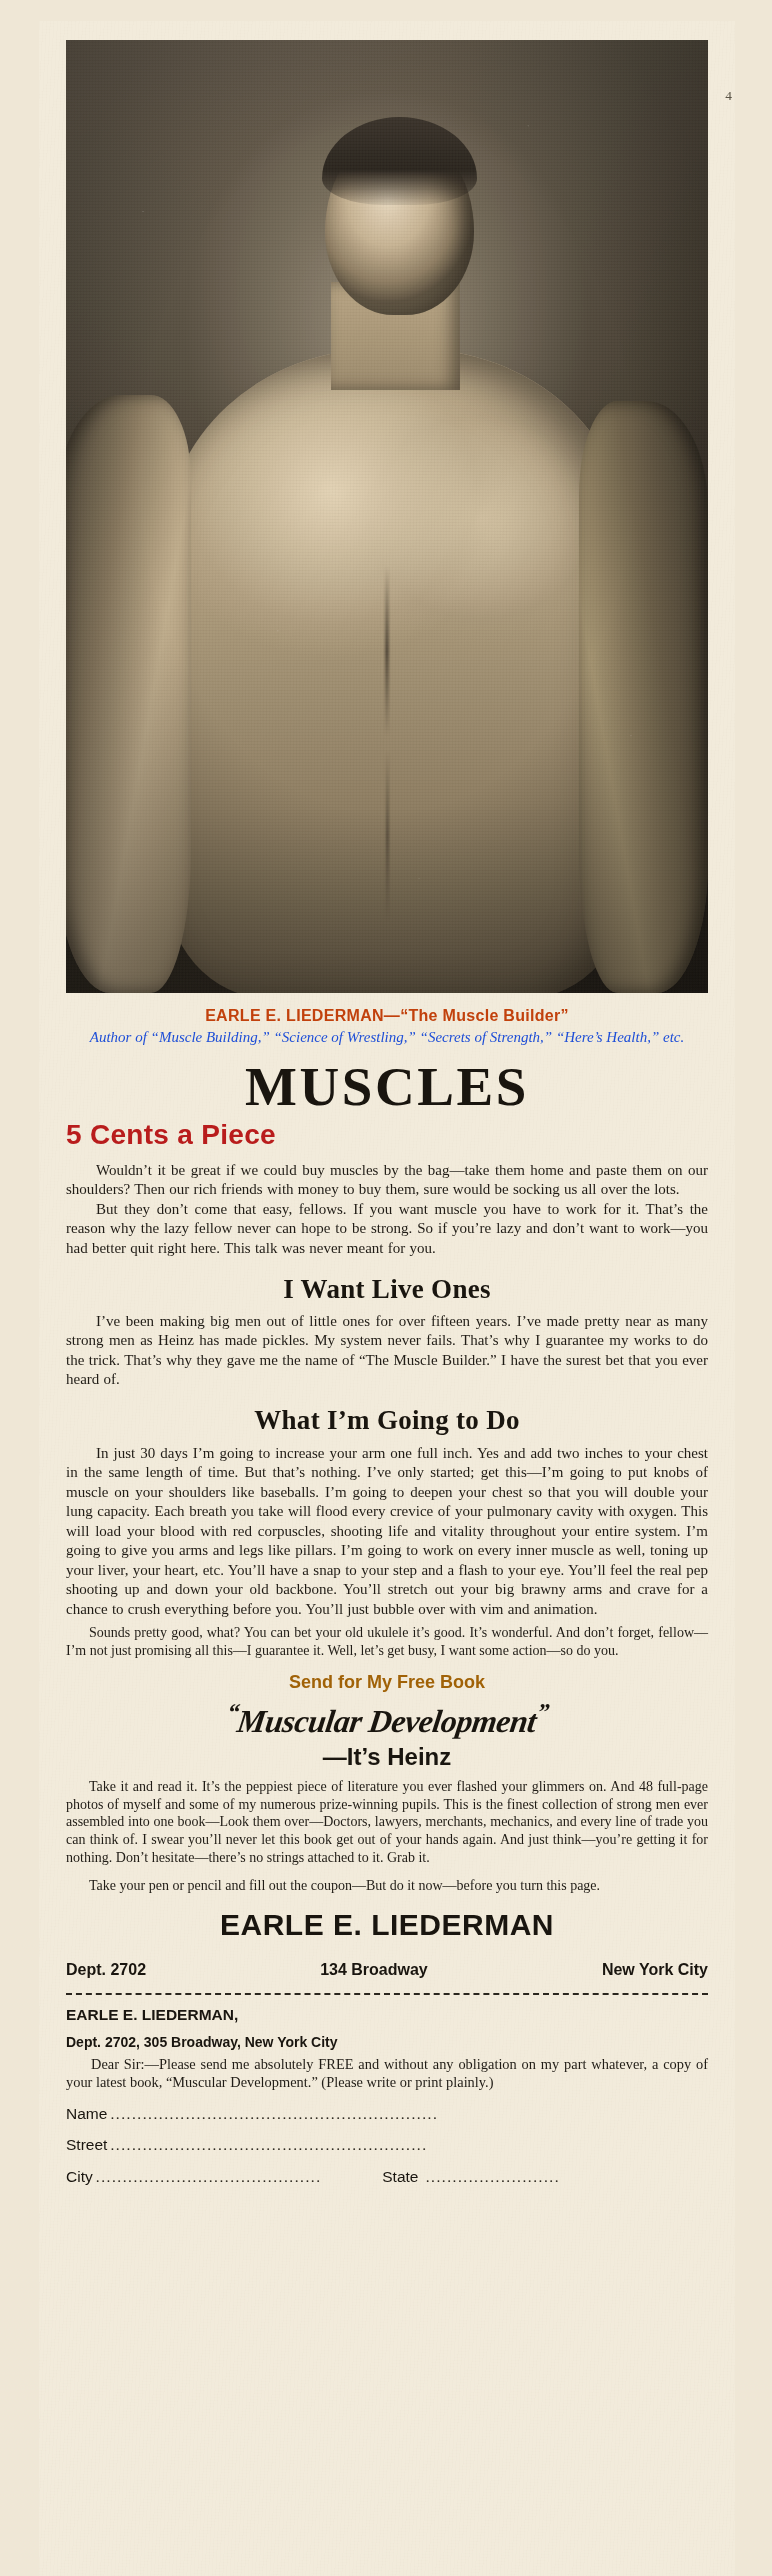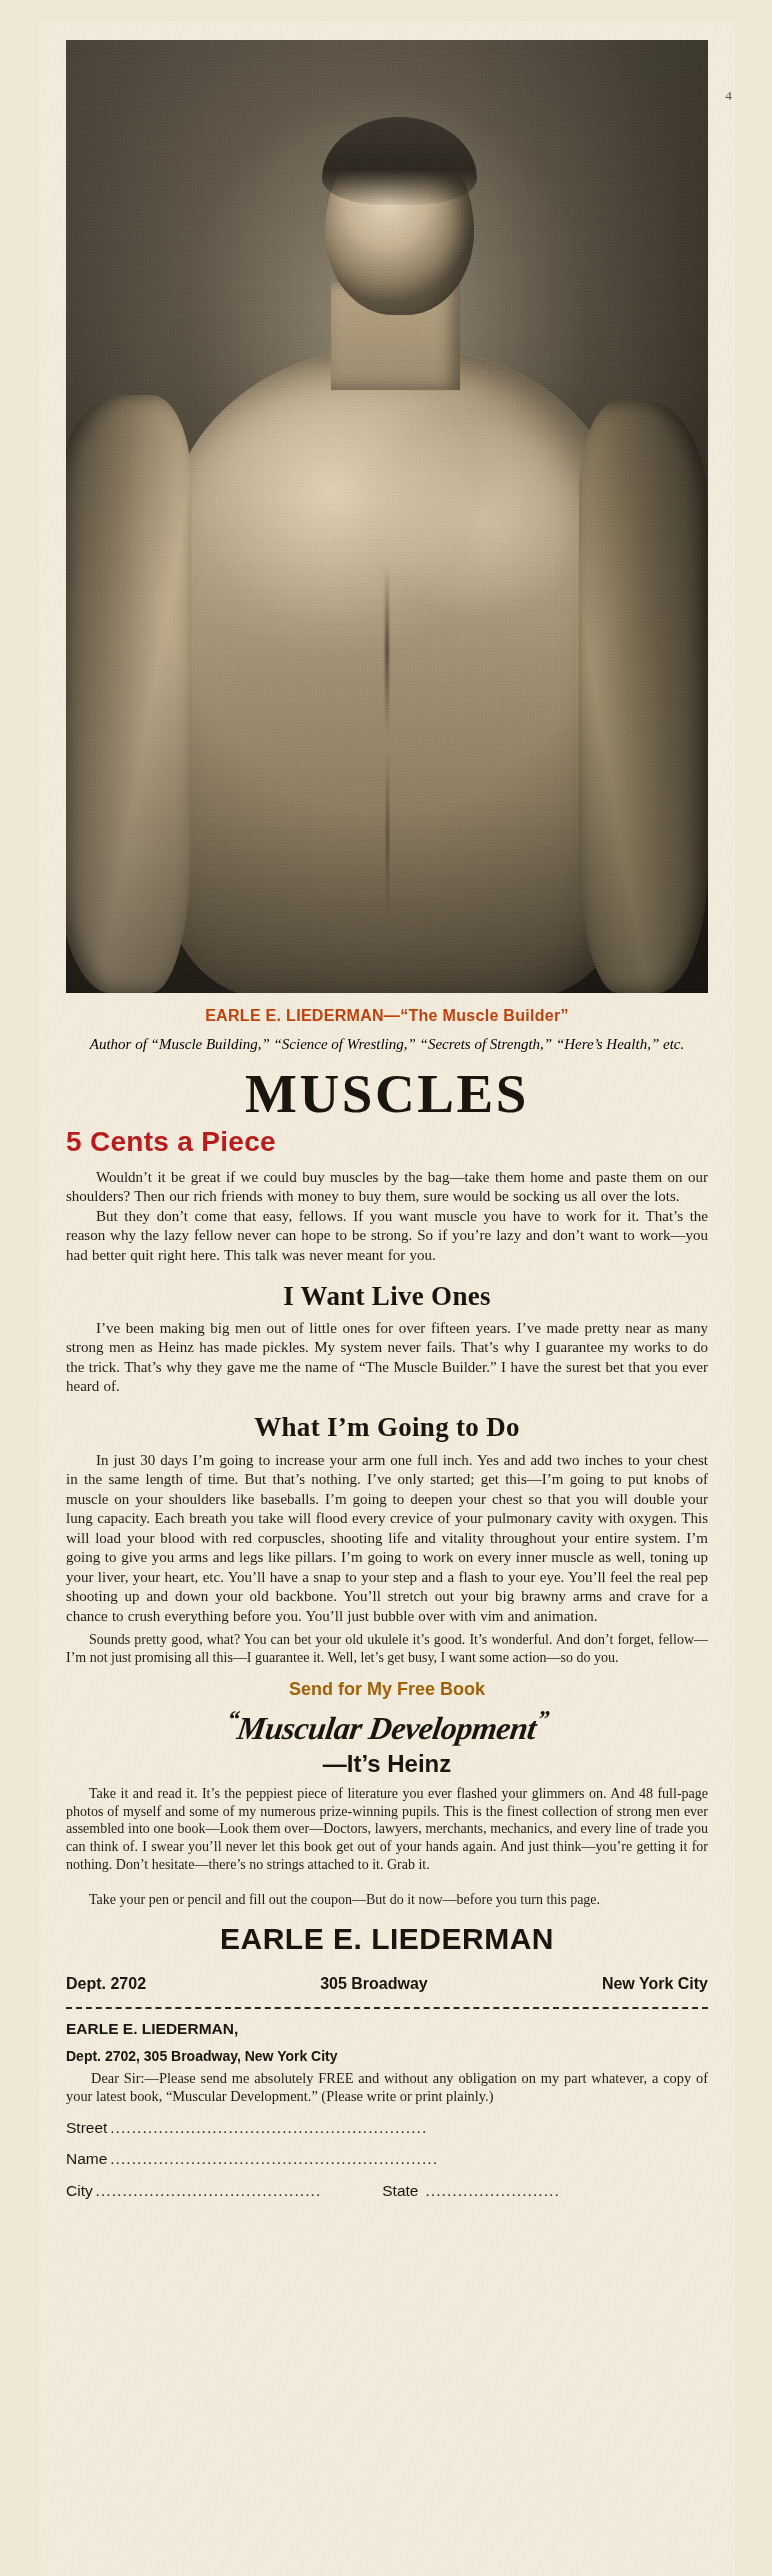--- a/index.html
+++ b/index.html
@@ -185,26 +185,26 @@
     text-align: center;
     margin-top: 13.4px;
     font-family: "Liberation Sans", sans-serif;
     font-weight: bold;
     font-size: 16px;
     letter-spacing: 0.3px;
     color: #c2410c;
   }
   .caption-sub {
     text-align: center;
-    margin-top: 10px;
+    margin-top: 3px;
     font-family: "Liberation Serif", serif;
     font-style: italic;
     font-size: 15px;
     line-height: 1.22;
-    color: #000000;
+    color: #1d4ed8;
   }
 
   .title-muscles {
     text-align: center;
     margin-top: 13.4px;
     font-family: "Liberation Serif", serif;
     font-weight: bold;
     font-size: 55px;
     letter-spacing: 2.6px;
     color: #19150f;
@@ -420,44 +420,44 @@
 
       <h2 class="sec">What I’m Going to Do</h2>
       <p class="body">In just 30 days I’m going to increase your arm one full inch.  Yes and add two inches to your chest in the same length of time.  But that’s nothing.  I’ve only started; get this—I’m going to put knobs of muscle on your shoulders like baseballs.  I’m going to deepen your chest so that you will double your lung capacity.  Each breath you take will flood every crevice of your pulmonary cavity with oxygen.  This will load your blood with red corpuscles, shooting life and vitality throughout your entire system.  I’m going to give you arms and legs like pillars.  I’m going to work on every inner muscle as well, toning up your liver, your heart, etc.  You’ll have a snap to your step and a flash to your eye.  You’ll feel the real pep shooting up and down your old backbone.  You’ll stretch out your big brawny arms and crave for a chance to crush everything before you.  You’ll just bubble over with vim and animation.</p>
       <p class="small-body" style="margin-top:5.2px;">Sounds pretty good, what?  You can bet your old ukulele it’s good.  It’s wonderful.  And don’t forget, fellow—I’m not just promising all this—I guarantee it.  Well, let’s get busy, I want some action—so do you.</p>
 
       <div class="sendfor">Send for My Free Book</div>
       <div class="script-logo"><span class="q">“</span><span>Muscular Development</span><span class="q">”</span></div>
       <div class="itsfree">—It’s Heinz</div>
 
       <p class="small-body" style="margin-top:7.2px;">Take it and read it.  It’s the peppiest piece of literature you ever flashed your glimmers on.  And 48 full-page photos of myself and some of my numerous prize-winning pupils.  This is the finest collection of strong men ever assembled into one book—Look them over—Doctors, lawyers, merchants, mechanics, and every line of trade you can think of.  I swear you’ll never let this book get out of your hands again.  And just think—you’re getting it for nothing.  Don’t hesitate—there’s no strings attached to it.  Grab it.</p>
-      <p class="small-body" style="margin-top:18px;">Take your pen or pencil and fill out the coupon—But do it now—before you turn this page.</p>
+      <p class="small-body" style="margin-top:11px;">Take your pen or pencil and fill out the coupon—But do it now—before you turn this page.</p>
 
       <div class="signature">EARLE E. LIEDERMAN</div>
       <div class="addr-row">
         <span>Dept. 2702</span>
-        <span>305 Broadway</span>
+        <span>134 Broadway</span>
         <span>New York City</span>
       </div>
 
       <hr class="dashed">
 
       <div class="coupon">
         <div class="coupon-name">EARLE E. LIEDERMAN,</div>
         <div class="coupon-dept">Dept. 2702, 305 Broadway, New York City</div>
         <div class="coupon-body">Dear Sir:—Please send me absolutely FREE and without any obligation on my part whatever, a copy of your latest book, “Muscular Development.”  (Please write or print plainly.)</div>
 
         <div class="field">
+          <span class="lbl">Name</span>
+          <span class="dots">.............................................................</span>
+        </div>
+
+        <div class="field">
           <span class="lbl">Street</span>
           <span class="dots">...........................................................</span>
-        </div>
-
-        <div class="field">
-          <span class="lbl">Name</span>
-          <span class="dots">.............................................................</span>
         </div>
 
         <div class="field">
           <span class="lbl">City</span>
           <span class="dots">..........................................</span>
           <span class="mid">State</span>
           <span class="dots3">.........................</span>
         </div>
       </div>
 

